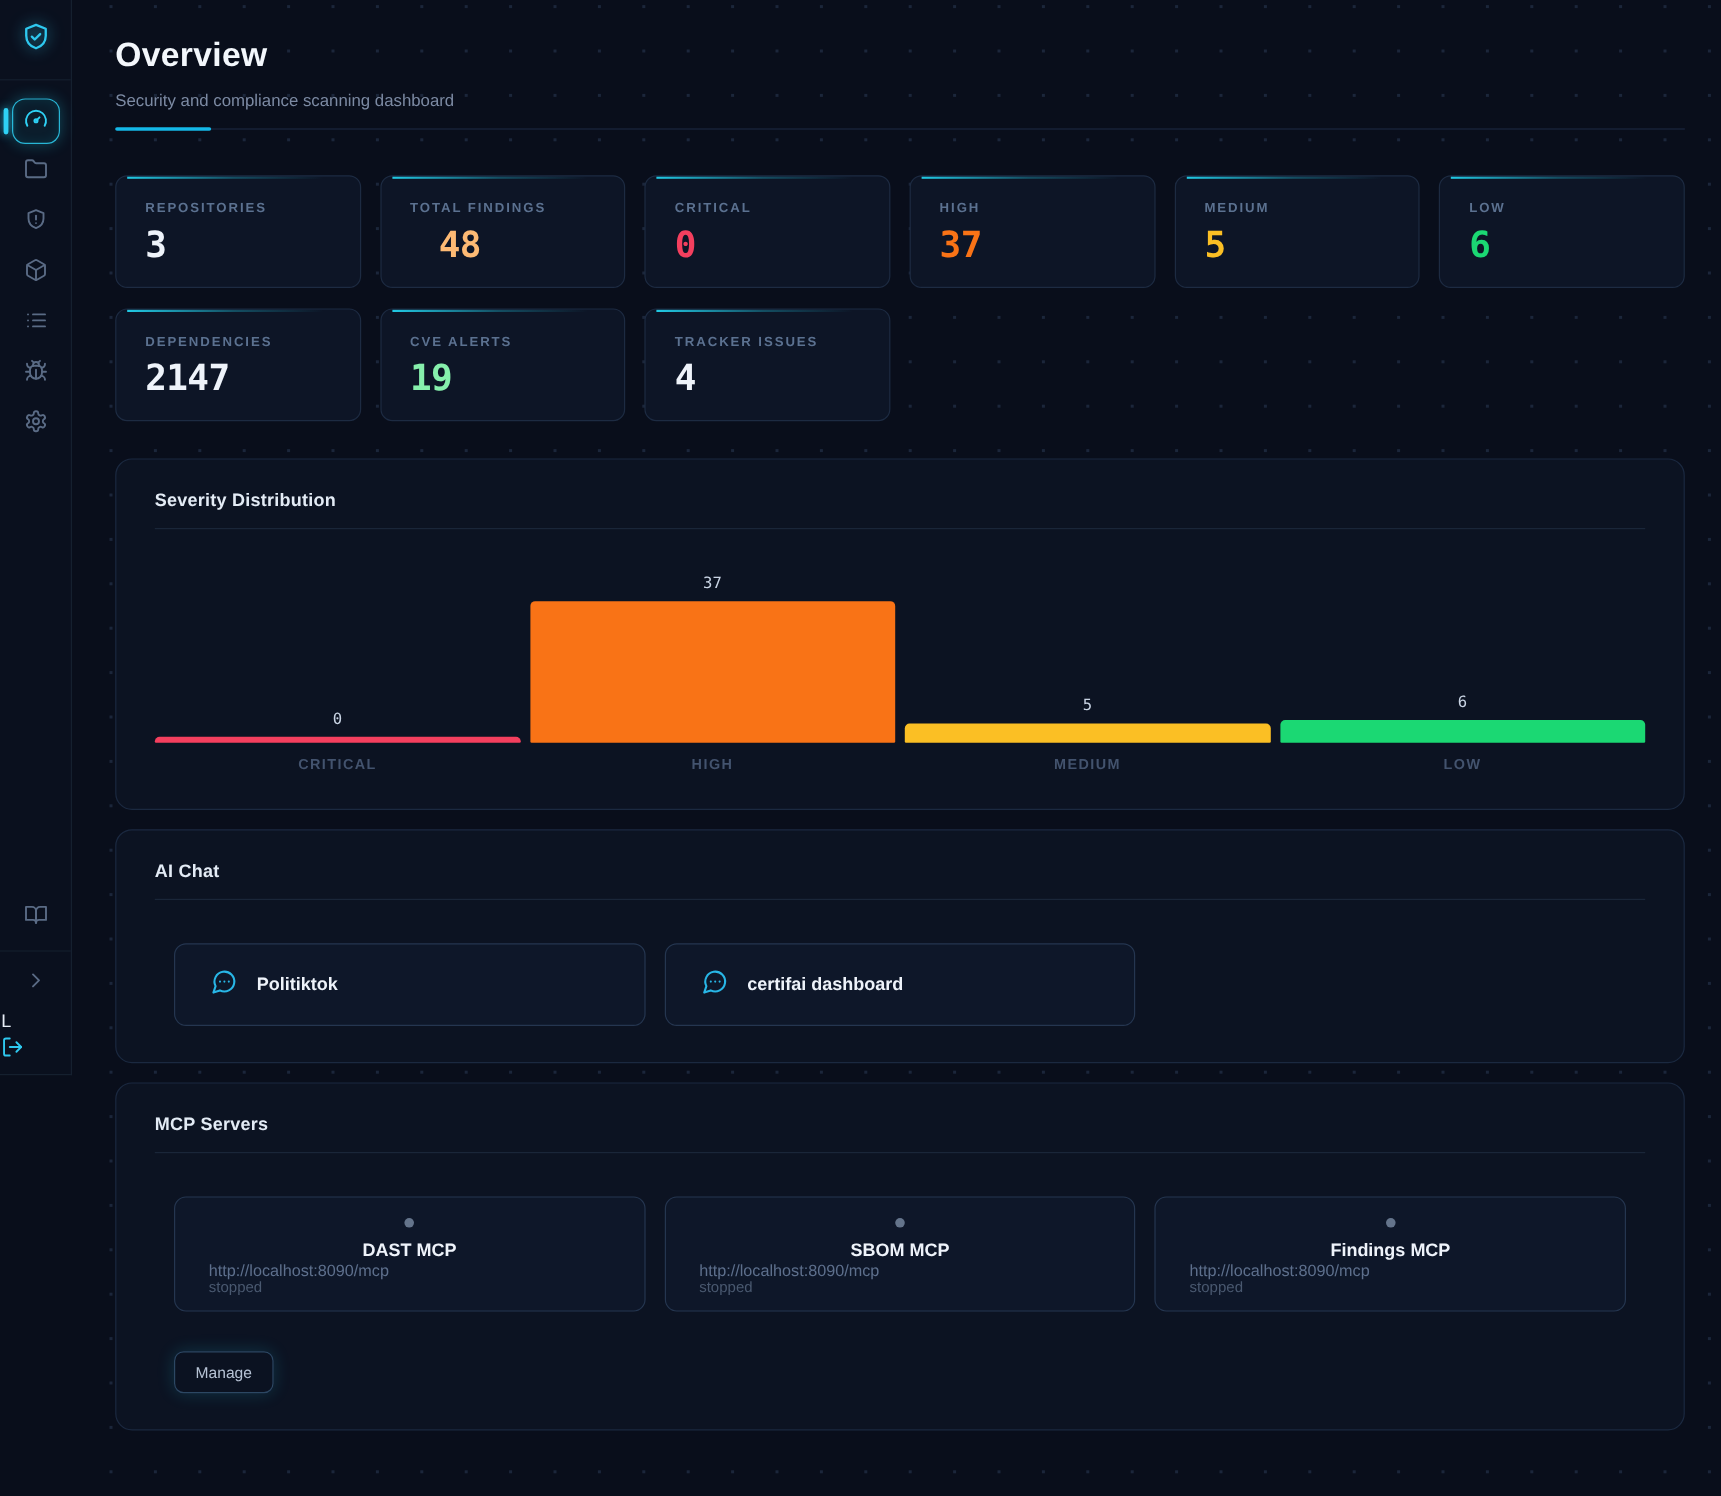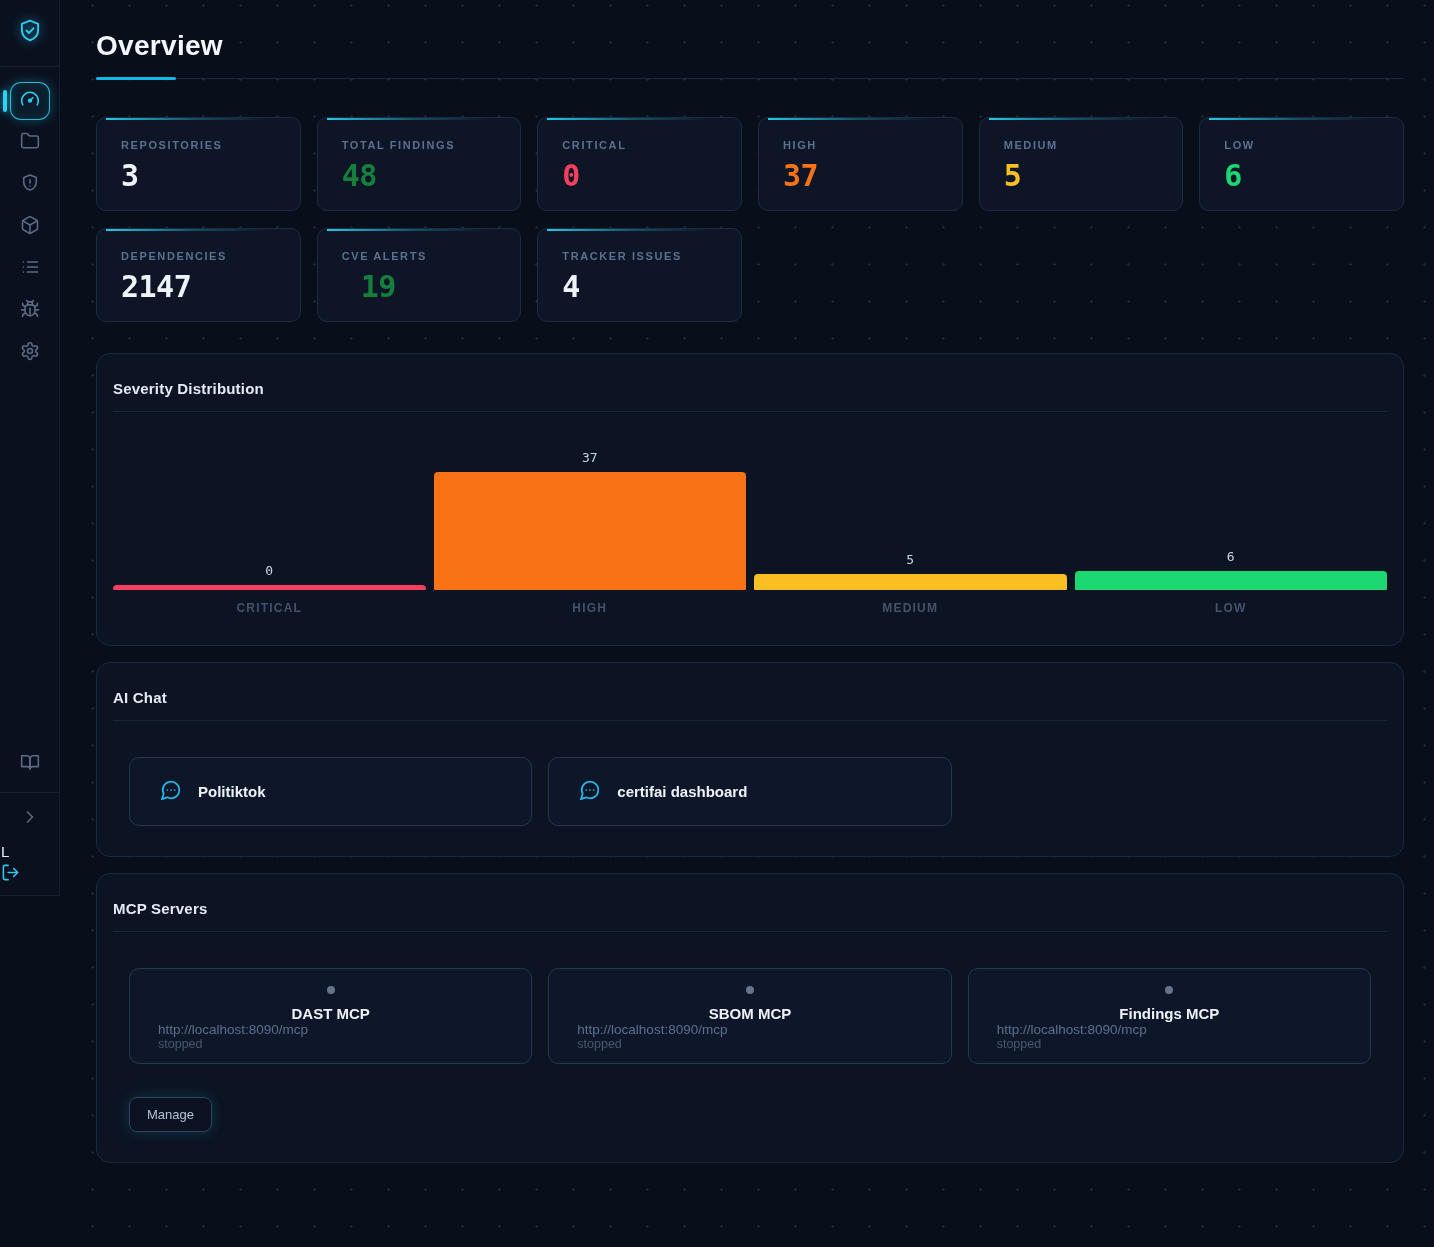--- a/index.html
+++ b/index.html
@@ -95,21 +95,21 @@
   }
   .stat-label { font-size:11px; font-weight:700; letter-spacing:1.6px; color:#5b7190; }
   .stat-value {
     margin-top:7px; font-size:30px; font-weight:700;
     font-family:"DejaVu Sans Mono", monospace; color:#eef3fa; letter-spacing:-.5px;
   }
 
   
   .section {
     margin-top:16px; background:#0c1322; border:1px solid #1b2940; border-radius:14px;
-    padding:26px 16px 30px;
+    padding:26px 32px 30px;
   }
   .section.severity { margin-top:31px; }
   .section-title { font-size:15px; font-weight:700; color:#e3ebf5; letter-spacing:.2px; }
   .section-divider { margin-top:14px; border-bottom:1px solid #1a2639; }
 
   
   .chart-plot {
     margin-top:36px; height:142px;
     display:flex; align-items:flex-end; gap:8px;
   }
@@ -269,30 +269,31 @@
           </svg>
         </span>
       </button>
     </div>
   </div>
 </aside>
 
 <main class="main">
 
   <h1 class="page-title">Overview</h1>
+  <div class="page-subtitle">Security and compliance scanning dashboard</div>
   <div class="header-divider"></div>
 
   <div class="stats-grid">
     <div class="stat-card">
       <div class="stat-label">REPOSITORIES</div>
       <div class="stat-value" style="color: rgb(238, 243, 250);">3</div>
     </div>
     <div class="stat-card">
       <div class="stat-label">TOTAL FINDINGS</div>
-      <div class="stat-value" style="color: #15803d;">48</div>
+      <div class="stat-value" style="color: #fdba74; margin-left: 24px;">48</div>
     </div>
     <div class="stat-card">
       <div class="stat-label">CRITICAL</div>
       <div class="stat-value" style="color: rgb(244, 63, 94);">0</div>
     </div>
     <div class="stat-card">
       <div class="stat-label">HIGH</div>
       <div class="stat-value" style="color: rgb(249, 115, 22);">37</div>
     </div>
     <div class="stat-card">
@@ -302,21 +303,21 @@
     <div class="stat-card">
       <div class="stat-label">LOW</div>
       <div class="stat-value" style="color: rgb(27, 216, 115);">6</div>
     </div>
     <div class="stat-card">
       <div class="stat-label">DEPENDENCIES</div>
       <div class="stat-value" style="color: rgb(238, 243, 250);">2147</div>
     </div>
     <div class="stat-card">
       <div class="stat-label">CVE ALERTS</div>
-      <div class="stat-value" style="color: #15803d; margin-left: 19px;">19</div>
+      <div class="stat-value" style="color: #86efac;">19</div>
     </div>
     <div class="stat-card">
       <div class="stat-label">TRACKER ISSUES</div>
       <div class="stat-value" style="color: rgb(238, 243, 250);">4</div>
     </div>
   </div>
 
   <section class="section severity">
     <div class="section-title">Severity Distribution</div>
     <div class="section-divider"></div>

